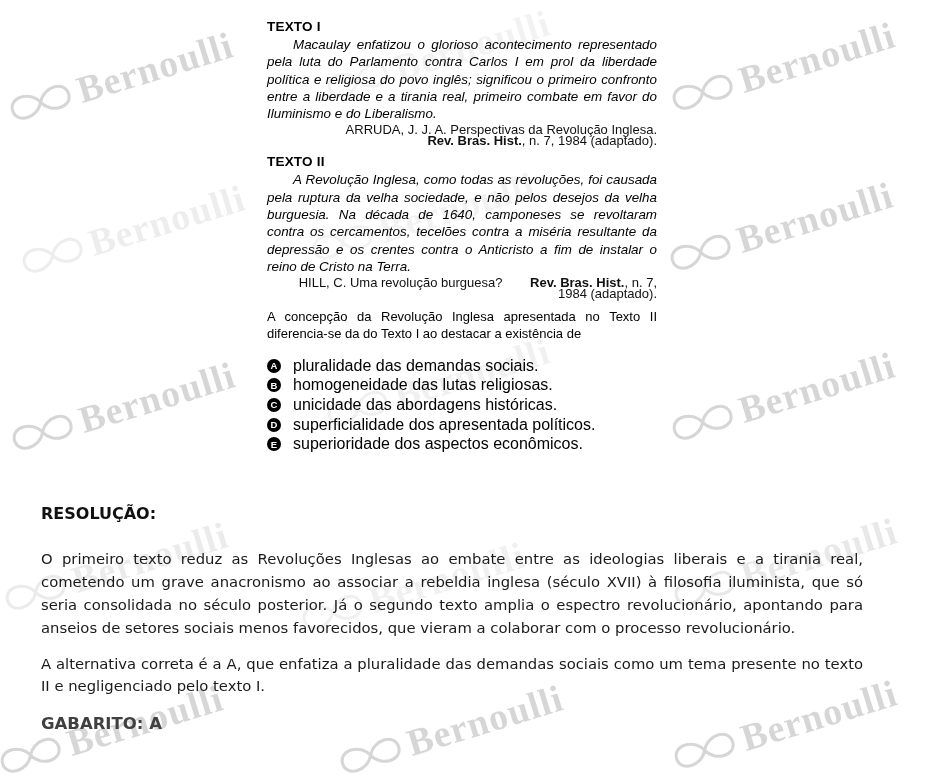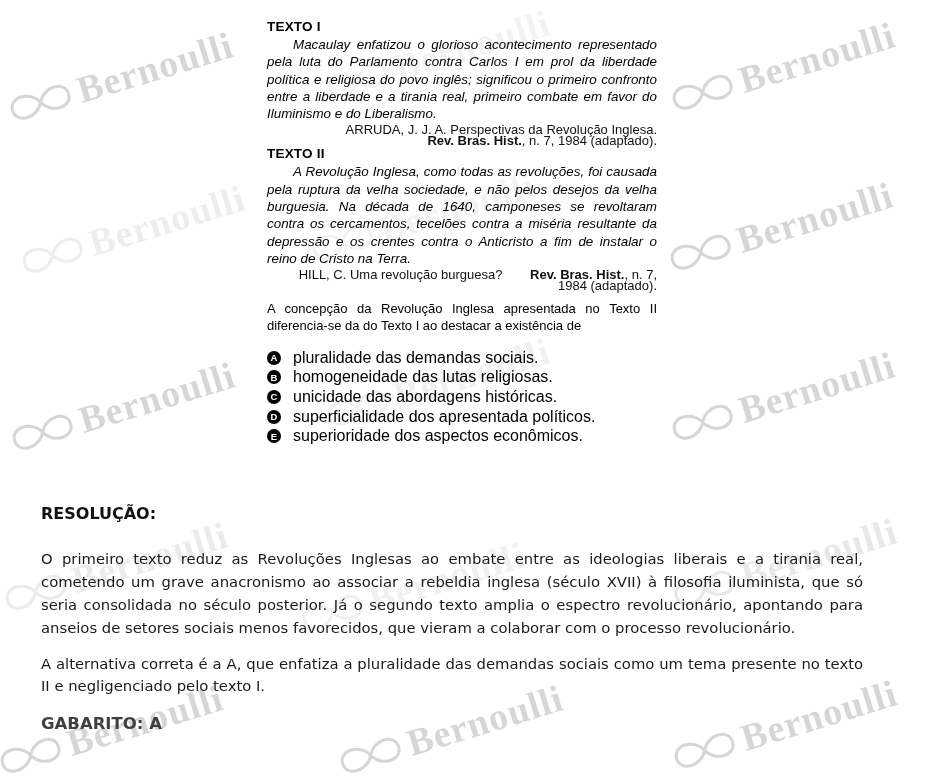--- a/index.html
+++ b/index.html
@@ -29,21 +29,21 @@
   #question-inner{position:relative;z-index:2;padding:11px 4px 0 5px;width:390px;}
   .txt-heading{font-size:13.5px;font-weight:bold;line-height:15px;letter-spacing:.2px;}
   .txt-body{
     font-size:13.4px;line-height:17.3px;text-align:justify;
     text-indent:26px;margin:2px 0 0 0;font-style:italic;
   }
   .citation{
     text-align:right;font-size:13px;line-height:10.5px;margin-top:3px;color:#111;
   }
   .citation b{font-weight:bold;padding-left:24px;}
-  .texto2-heading{}
+  .texto2-heading{margin-top:8px;}
   .stem{
     font-size:13px;line-height:16.8px;text-align:justify;margin-top:10px;
   }
   .options{list-style:none;margin:8px 0 0 0;padding:0;}
   .option-row{display:flex;align-items:center;height:19.7px;}
   .option-badge{
     flex:0 0 auto;width:14px;height:14px;border-radius:50%;
     background:#000;color:#fff;font-size:9.5px;font-weight:bold;
     display:flex;align-items:center;justify-content:center;
     margin-right:12px;line-height:1;

